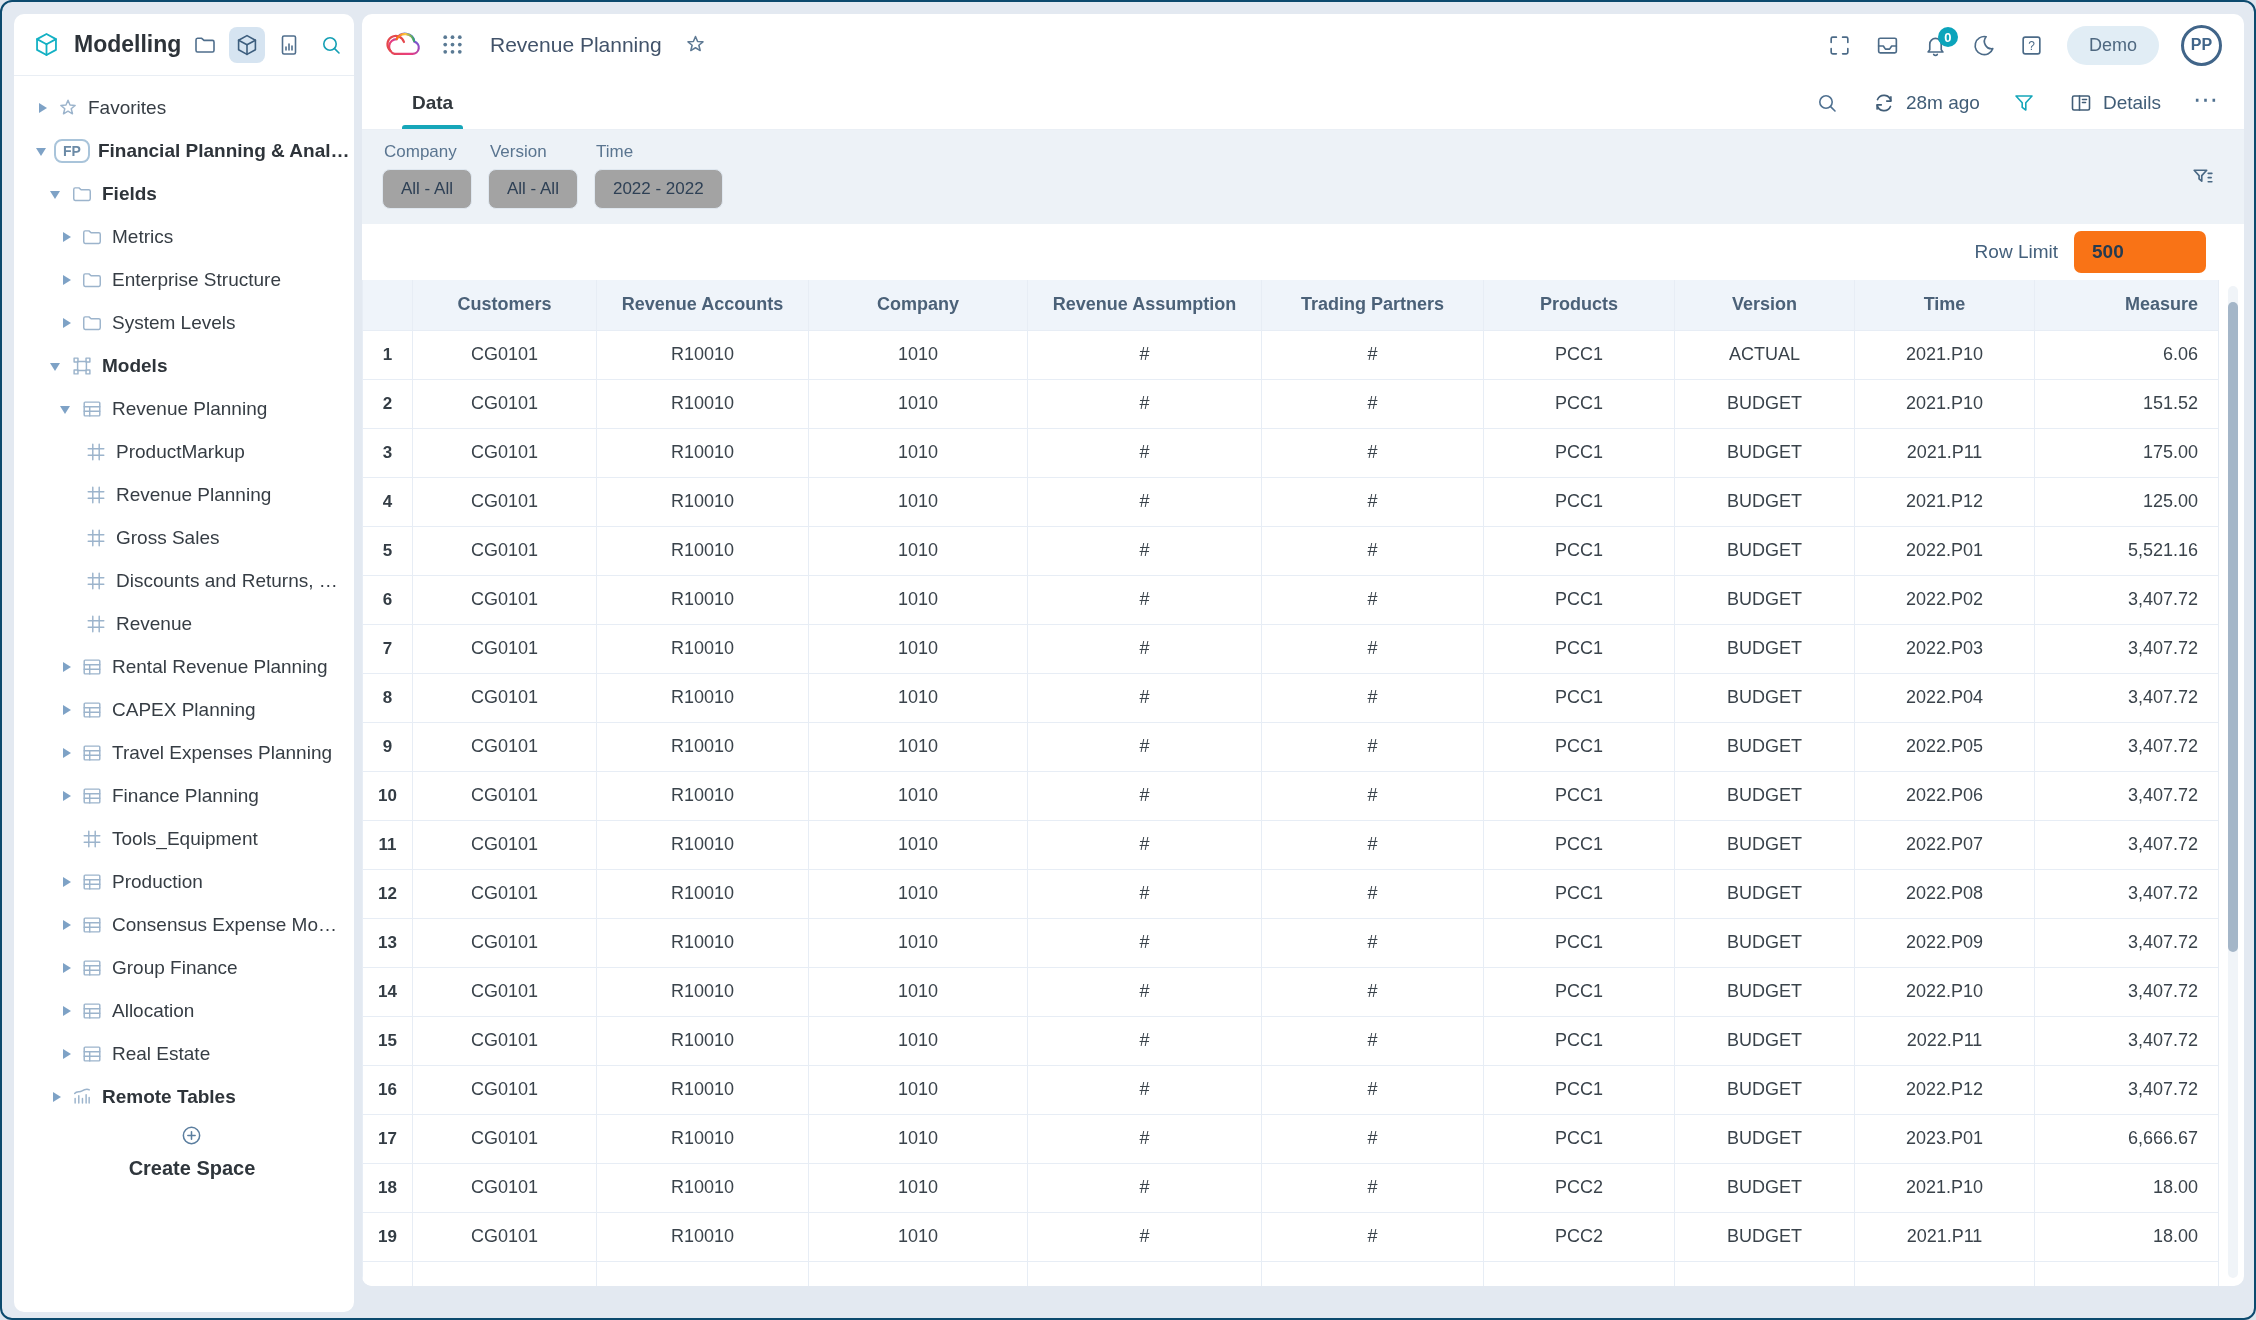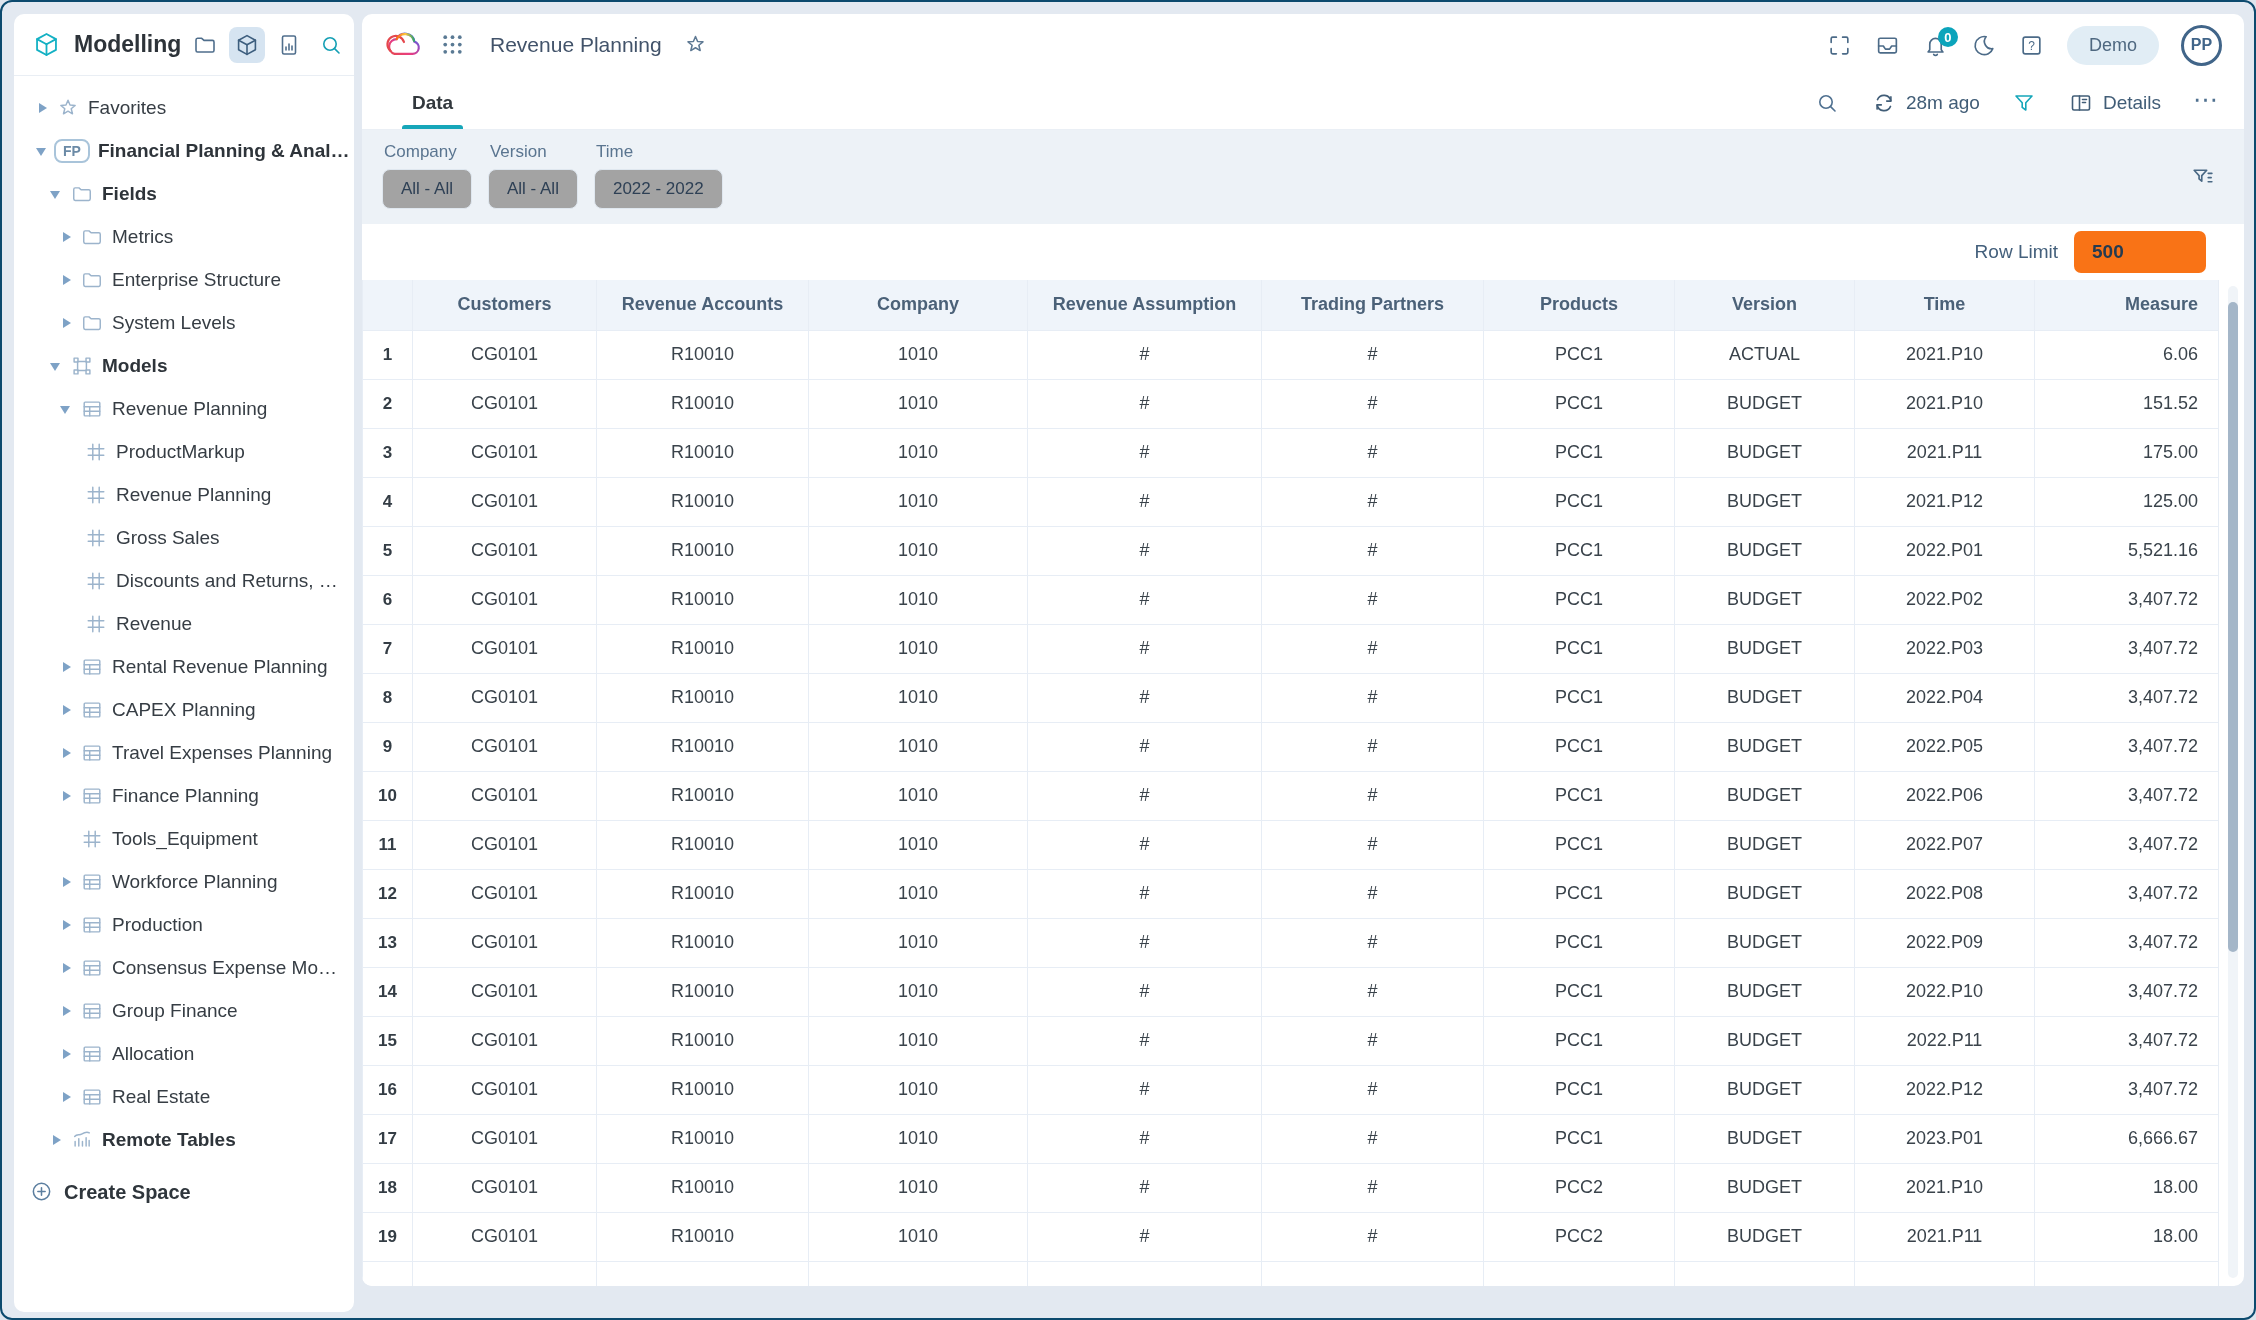--- a/index.html
+++ b/index.html
@@ -22,21 +22,21 @@
   .tree-item { display:flex; align-items:center; height:43px; color:#363d44; font-size:19px; }
   .tree-item.bold { font-weight:700; color:#2e343a; }
   .lvl0 { padding-left:10px; } .lvl1 { padding-left:24px; } .lvl2 { padding-left:34px; } .lvl3 { padding-left:38px; }
   .chev { width:16px; height:16px; position:relative; flex:0 0 16px; }
   .chev.right::after { content:''; position:absolute; left:5px; top:3px; border-left:8px solid #7ea2c6; border-top:5px solid transparent; border-bottom:5px solid transparent; }
   .chev.down::after { content:''; position:absolute; left:2px; top:5px; border-top:8px solid #7ea2c6; border-left:5px solid transparent; border-right:5px solid transparent; }
   .tree-icon { width:24px; height:24px; margin:0 8px 0 6px; color:#9cb4cc; display:flex; align-items:center; justify-content:center; flex:0 0 24px; }
   .tree-icon svg { width:22px; height:22px; }
   .fp-badge { margin:0 8px 0 4px; border:2px solid #a9c4da; color:#6b8aa6; font-size:14px; font-weight:700; padding:2px 7px; border-radius:8px; flex:0 0 auto; }
   .tree-label { white-space:nowrap; overflow:hidden; text-overflow:ellipsis; }
-  .create-space { display:flex; align-items:center; height:50px; padding-left:16px; font-weight:700; font-size:20px; color:#2f363c; gap:10px; margin-top:6px; }
+  .create-space { display:flex; align-items:center; height:50px; padding-left:16px; font-weight:700; font-size:20px; color:#2f363c; gap:10px; margin-top:6px;flex-direction:column; }
   .create-space .cs-icon { width:24px; height:24px; color:#5b7e9f; display:flex; }
   .create-space .cs-icon svg { width:23px; height:23px; }
 
   
   .main { position:absolute; left:360px; top:12px; right:10px; bottom:32px; background:#fff; border-radius:10px; overflow:hidden; display:flex; flex-direction:column; }
 
   .appbar { height:62px; flex:0 0 62px; display:flex; align-items:center; padding:0 22px; gap:14px; }
   .logo { width:42px; height:32px; display:flex; }
   .logo svg { width:42px; height:32px; }
   .grid9 { width:26px; height:26px; color:#5a7астр: ; color:#5a7a94; display:flex; }
@@ -285,30 +285,20 @@
           <span class="tree-label">Finance Planning</span>
         </div>
         <div class="tree-item lvl2">
           <span class="chev none"></span>
           <span class="tree-icon">
             <svg viewBox="0 0 24 24" fill="none" stroke="currentColor" stroke-width="1.6" stroke-linecap="round" stroke-linejoin="round">
               <path d="M8.5 3.5v17M15.5 3.5v17M3.5 8.5h17M3.5 15.5h17"></path>
             </svg>
           </span>
           <span class="tree-label">Tools_Equipment</span>
-        </div>
-        <div class="tree-item lvl2">
-          <span class="chev right"></span>
-          <span class="tree-icon">
-            <svg viewBox="0 0 24 24" fill="none" stroke="currentColor" stroke-width="1.6" stroke-linecap="round" stroke-linejoin="round">
-              <rect x="3.5" y="4.5" width="17" height="15" rx="1"></rect>
-              <path d="M3.5 9.5h17M9.5 9.5v10M3.5 14.5h17"></path>
-            </svg>
-          </span>
-          <span class="tree-label">Workforce Planning</span>
         </div>
         <div class="tree-item lvl2">
           <span class="chev right"></span>
           <span class="tree-icon">
             <svg viewBox="0 0 24 24" fill="none" stroke="currentColor" stroke-width="1.6" stroke-linecap="round" stroke-linejoin="round">
               <rect x="3.5" y="4.5" width="17" height="15" rx="1"></rect>
               <path d="M3.5 9.5h17M9.5 9.5v10M3.5 14.5h17"></path>
             </svg>
           </span>
           <span class="tree-label">Production</span>

